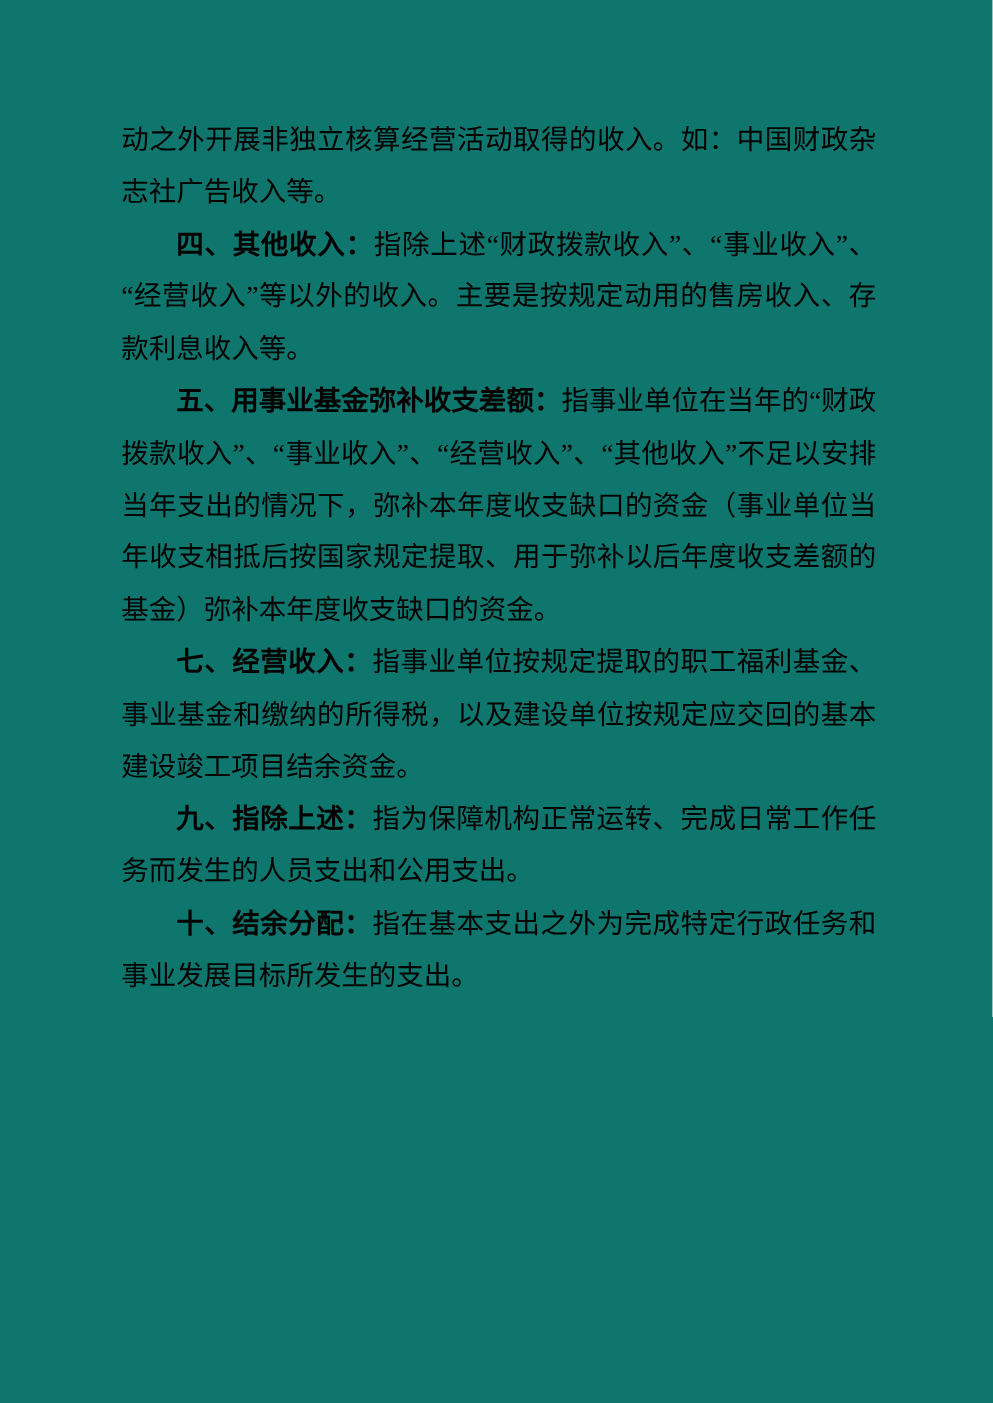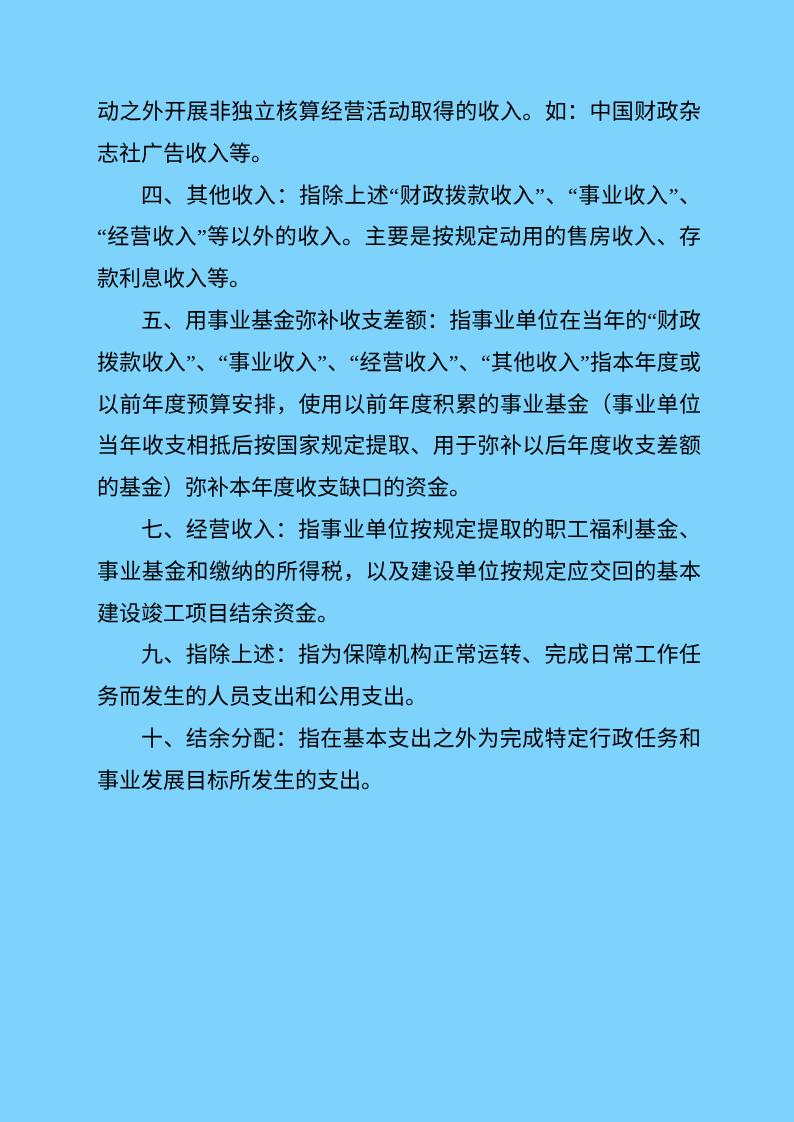--- a/index.html
+++ b/index.html
@@ -4,21 +4,21 @@
 <style>
   html, body {
     margin: 0;
     padding: 0;
     background: #ffffff;
   }
   .page {
     position: relative;
     width: 794px;
     height: 1122px;
-    background: #7dd3fc;
+    background: #0f766e;
     overflow: hidden;
     font-family: "Liberation Serif", "DejaVu Serif", serif;
   }
   .content {
     position: absolute;
     left: 97px;
     top: 91px;
     width: 604px;
     font-size: 22px;
     line-height: 41.8px;
@@ -29,37 +29,37 @@
   }
   .para {
     margin: 0;
     padding: 0;
     text-indent: 2em;
   }
   .para.continuation {
     text-indent: 0;
   }
   .para-heading {
-    font-weight: normal;
+    font-weight: bold;
   }
   .para-body {
     font-weight: normal;
   }
 </style>
 </head>
 <body>
 
 <div class="page">
   <div class="content">
 
     <p class="para continuation"><span class="para-body">动之外开展非独立核算经营活动取得的收入。如：中国财政杂志社广告收入等。</span></p>
 
     <p class="para"><span class="para-heading">四、其他收入：</span><span class="para-body">指除上述“财政拨款收入”、“事业收入”、“经营收入”等以外的收入。主要是按规定动用的售房收入、存款利息收入等。</span></p>
 
-    <p class="para"><span class="para-heading">五、用事业基金弥补收支差额：</span><span class="para-body">指事业单位在当年的“财政拨款收入”、“事业收入”、“经营收入”、“其他收入”指本年度或以前年度预算安排，使用以前年度积累的事业基金（事业单位当年收支相抵后按国家规定提取、用于弥补以后年度收支差额的基金）弥补本年度收支缺口的资金。</span></p>
+    <p class="para"><span class="para-heading">五、用事业基金弥补收支差额：</span><span class="para-body">指事业单位在当年的“财政拨款收入”、“事业收入”、“经营收入”、“其他收入”不足以安排当年支出的情况下，弥补本年度收支缺口的资金（事业单位当年收支相抵后按国家规定提取、用于弥补以后年度收支差额的基金）弥补本年度收支缺口的资金。</span></p>
 
 
     <p class="para"><span class="para-heading">七、经营收入：</span><span class="para-body">指事业单位按规定提取的职工福利基金、事业基金和缴纳的所得税，以及建设单位按规定应交回的基本建设竣工项目结余资金。</span></p>
 
 
     <p class="para"><span class="para-heading">九、指除上述：</span><span class="para-body">指为保障机构正常运转、完成日常工作任务而发生的人员支出和公用支出。</span></p>
 
     <p class="para"><span class="para-heading">十、结余分配：</span><span class="para-body">指在基本支出之外为完成特定行政任务和事业发展目标所发生的支出。</span></p>
 
   </div>

